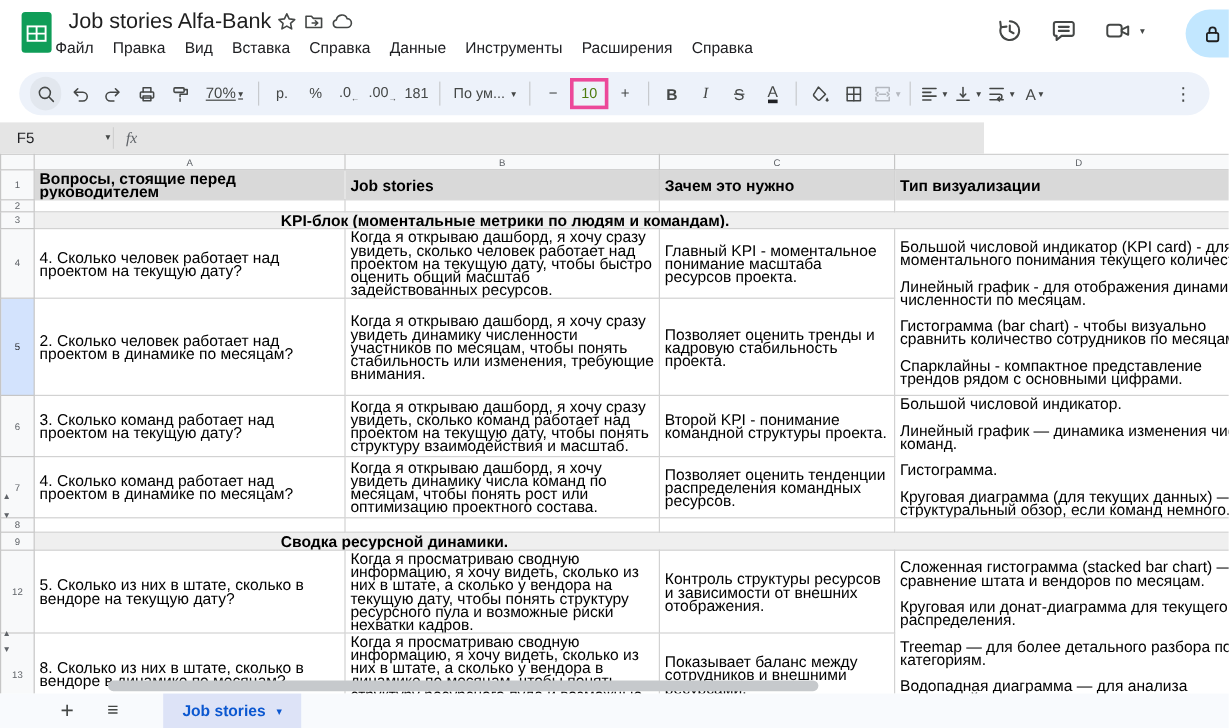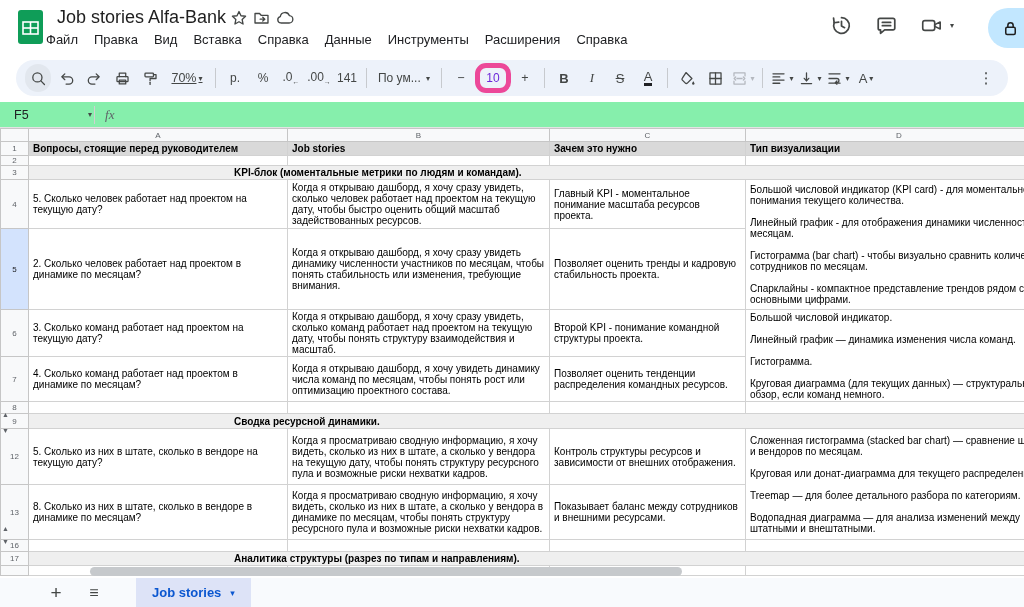--- a/index.html
+++ b/index.html
@@ -27,46 +27,46 @@
   .tbtn{height:28px;min-width:26px;display:flex;align-items:center;justify-content:center;
         border-radius:4px;margin:0 1px;color:#444746;}
   .tbtn.first{background:#e2e7ee;border-radius:14px;}
   .tsep{width:1px;height:20px;background:#c7cace;margin:0 5px;}
   .caret{font-size:8px;color:#444746;margin-left:2px;}
   .caret.dim{color:#b4b8bf;}
   .ttext{font-size:12.5px;color:#444746;}
   .fmt{font-size:12px;color:#444746;}
   .fmt sub{font-size:7px;}
   .fontname{width:46px;text-align:left;font-size:12px;color:#444746;overflow:hidden;white-space:nowrap;}
-  .sizebox{width:26px;height:20px;border:5px solid #ec4899;border-radius:11px;font-size:12px;
-           display:flex;align-items:center;justify-content:center;color:#6d28d9;background:#edf2fa;}
+  .sizebox{width:26px;height:20px;border:3px solid #ec4899;border-radius:0;font-size:12px;
+           display:flex;align-items:center;justify-content:center;color:#4d7c0f;background:#edf2fa;}
   .glyph-b{font-weight:bold;font-size:13px;}
   .glyph-i{font-style:italic;font-size:13px;font-family:"Liberation Serif",serif;}
   .glyph-s{font-size:13px;text-decoration:line-through;}
   .glyph-a{font-size:13px;border-bottom:3px solid #202124;line-height:13px;}
   .glyph-rot{font-size:13px;}
   .dim{color:#b4b8bf;}
   .morev{font-size:15px;color:#444746;letter-spacing:0;}
 
   
-  .formulabar{position:absolute;left:0;top:102px;width:1024px;height:26px;background:#86efac;
+  .formulabar{position:absolute;left:0;top:102px;width:820px;height:26px;background:#e5e5e5;
               display:flex;align-items:center;border-bottom:1px solid #e3e3e3;box-sizing:border-box;}
   .namebox{width:72px;padding-left:14px;font-size:12.5px;color:#202124;}
   .fb-sep{width:1px;height:18px;background:#d0d0d0;margin:0 10px 0 2px;}
   .fx{font-family:"Liberation Serif",serif;font-style:italic;font-size:13px;color:#5f6368;}
 
   
   .grid{position:absolute;left:0;top:128px;width:1024px;height:450px;overflow:hidden;background:#fff;}
   table{border-collapse:collapse;table-layout:fixed;width:1052px;}
   th,td{border:1px solid #d2d2d2;padding:0;overflow:hidden;box-sizing:border-box;}
   .ch th{background:#f8f9fa;color:#5f6368;font-size:8px;font-weight:400;border-color:#c6c6c6;}
   .rowhead{background:#f8f9fa;color:#5f6368;font-size:8px;font-weight:400;border-color:#c6c6c6;
            text-align:center;vertical-align:middle;}
   .rowhead.sel{background:#d3e3fd;color:#202124;}
-  td{font-size:10px;line-height:11px;color:#000;padding:1px 4px;vertical-align:middle;background:#fff;margin-top:44px;}
+  td{font-size:13px;line-height:11px;color:#000;padding:1px 4px;vertical-align:middle;background:#fff;margin-top:44px;}
   td.hdr{background:#d9d9d9;font-weight:bold;}
   td.section{background:#efefef;font-weight:bold;padding-left:205px;}
   td.multi{white-space:pre-line;}
   .grp{position:absolute;left:2px;font-size:7px;color:#5f6368;line-height:7px;}
   .hscroll{position:absolute;left:90px;top:439px;width:592px;height:9px;border-radius:5px;background:#c6c9cc;}
 
   
   .sheetbar{position:absolute;left:0;top:578px;width:1024px;height:29px;background:#f8fafd;
             display:flex;align-items:center;}
   .sb-btn{width:28px;height:28px;display:flex;align-items:center;justify-content:center;color:#444746;}
@@ -196,21 +196,21 @@
   <span class="tbtn">
       <span class="fmt">%</span>
     </span>
   <span class="tbtn">
       <span class="fmt"><span>.0</span><sub>←</sub></span>
     </span>
   <span class="tbtn">
       <span class="fmt"><span>.00</span><sub>→</sub></span>
     </span>
   <span class="tbtn">
-      <span class="fmt">141</span>
+      <span class="fmt">181</span>
     </span>
   <span class="tsep"></span>
   <span class="tbtn" style="width:62px;">
     <span class="fontname">По ум...</span>
       <span class="caret">▾</span>
   </span>
   <span class="tsep"></span>
   <span class="tbtn">
       <span class="ttext">−</span>
     </span>
@@ -327,21 +327,21 @@
           <td></td>
       <td></td>
           <td></td>
     </tr>
     <tr style="height:14px">
       <th class="rowhead">3</th>
       <td class="section" colspan="4">KPI-блок (моментальные метрики по людям и командам).</td>
     </tr>
     <tr style="height:49px">
       <th class="rowhead">4</th>
-      <td>5. Сколько человек работает над проектом на текущую дату?</td>
+      <td>4. Сколько человек работает над проектом на текущую дату?</td>
       <td>Когда я открываю дашборд, я хочу сразу увидеть, сколько человек работает над проектом на текущую дату, чтобы быстро оценить общий масштаб задействованных ресурсов.</td>
       <td>Главный KPI - моментальное понимание масштаба ресурсов проекта.</td>
       <td class="multi" rowspan="2">Большой числовой индикатор (KPI card) - для моментального понимания текущего количества.
 
 Линейный график - для отображения динамики численности по месяцам.
 
 Гистограмма (bar chart) - чтобы визуально сравнить количество сотрудников по месяцам.
 
 Спарклайны - компактное представление трендов рядом с основными цифрами.</td>
     </tr>

